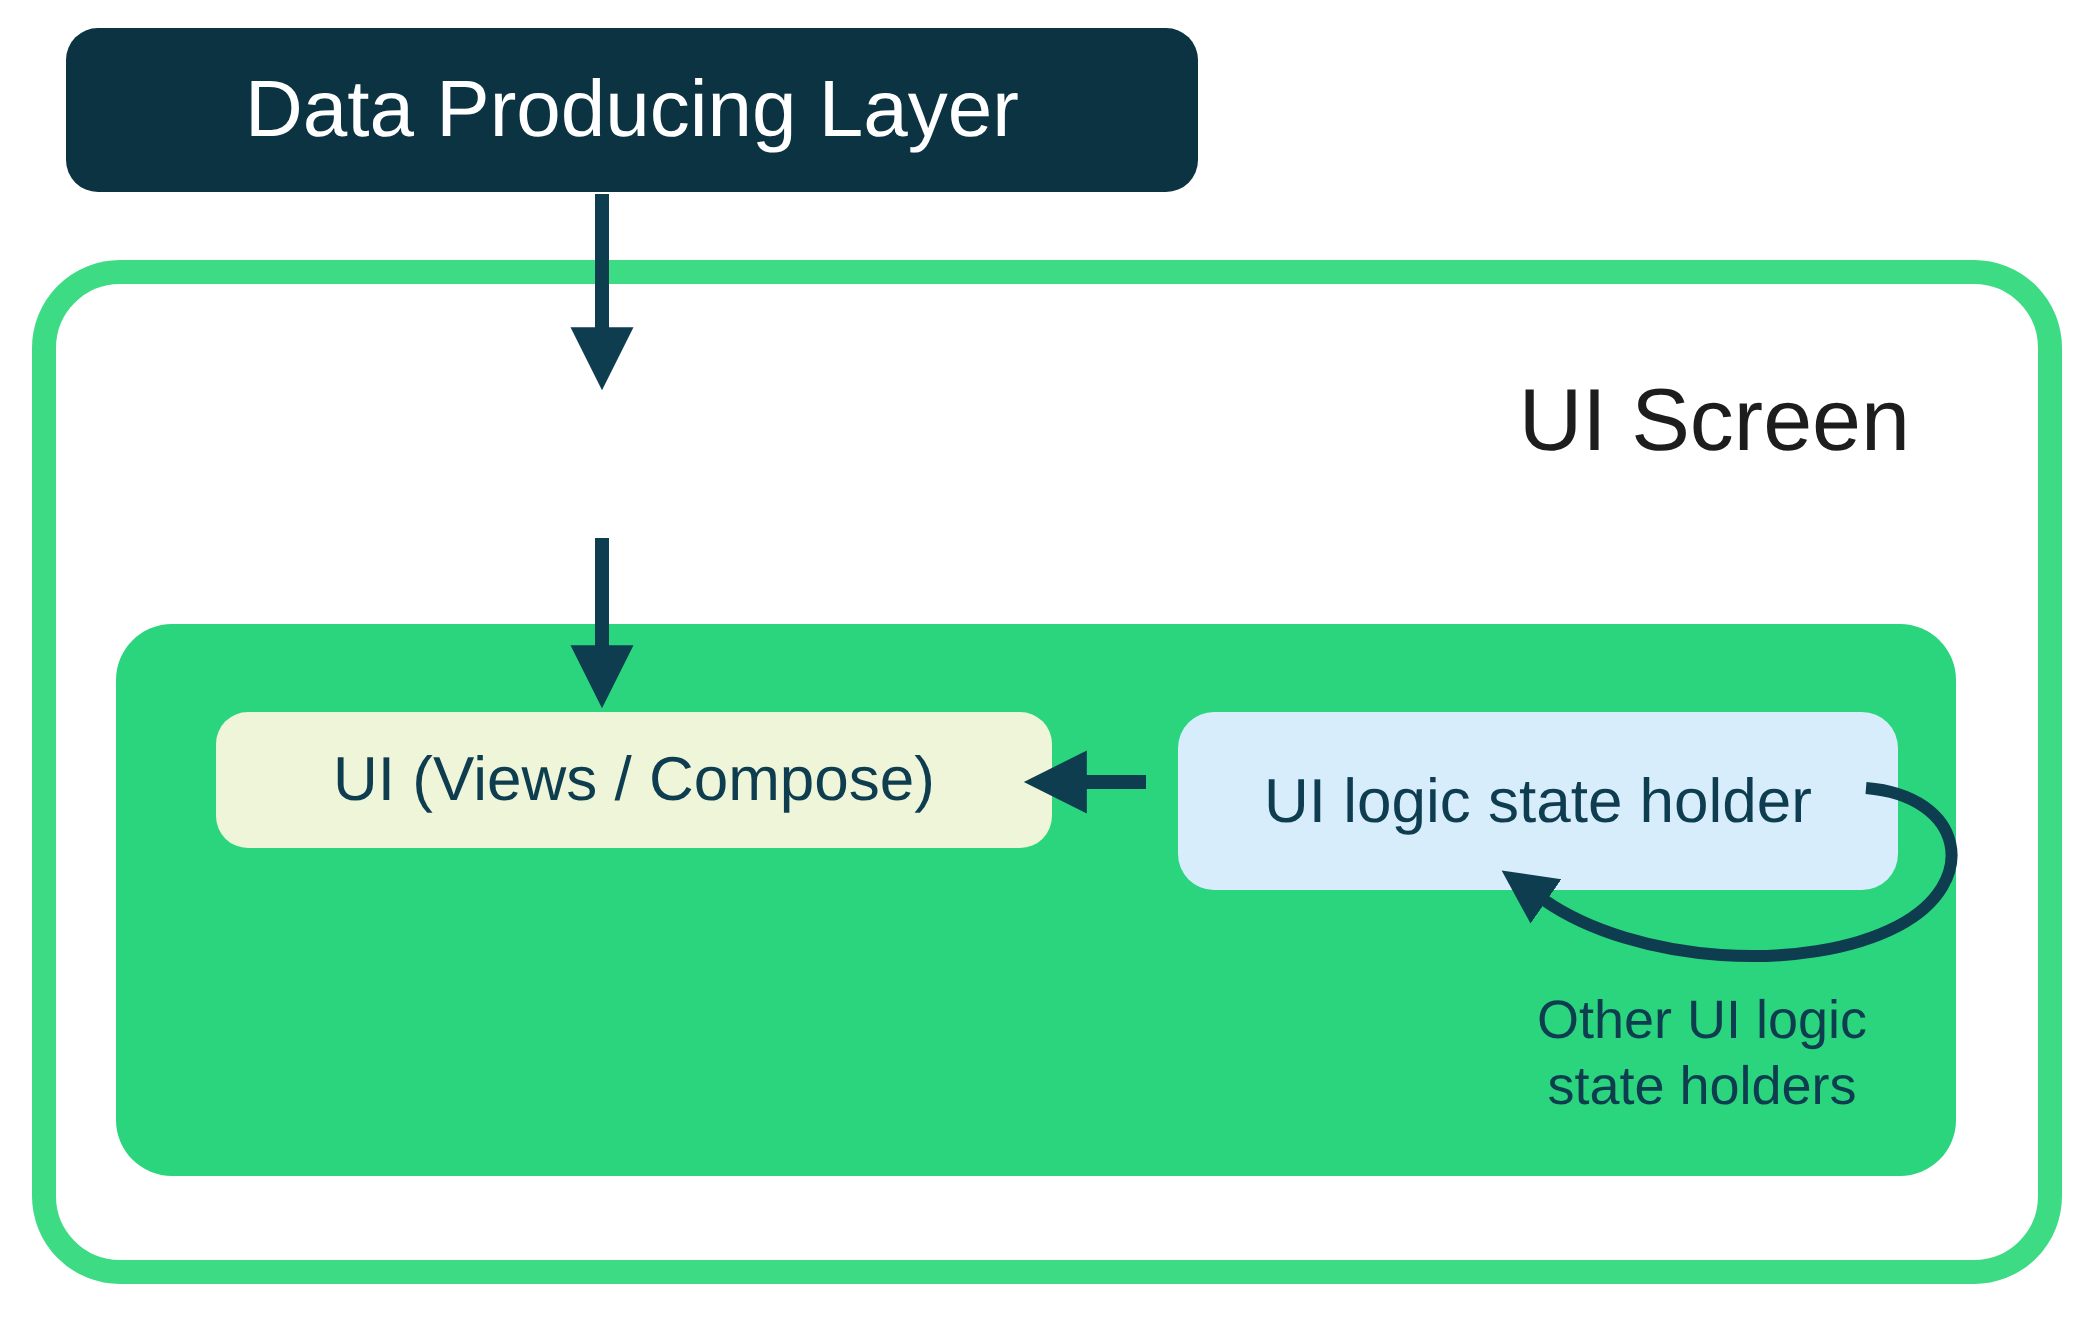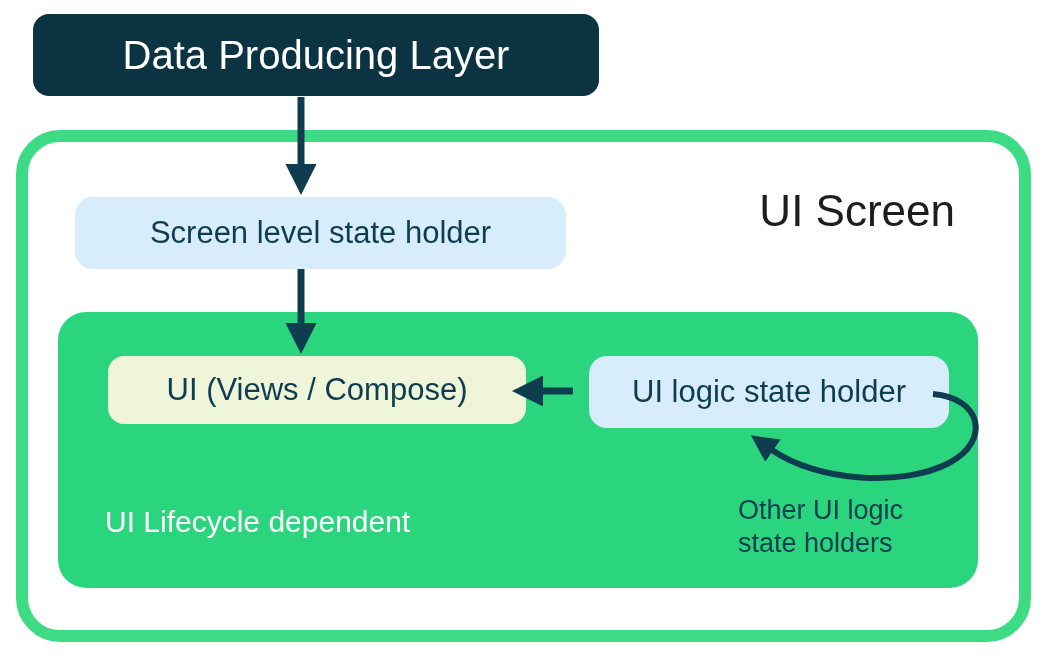--- a/index.html
+++ b/index.html
@@ -62,30 +62,31 @@
     background:var(--green-fill,#2bd57e);
     border-radius:28px;
   }
   .yellow-box{
     left:92px;top:356px;width:418px;height:68px;
     background:var(--pale-yellow,#eef5d9);
     border-radius:16px;
     color:var(--ink,#0e3d50);
     font-size:31px;
   }
-  .ui-logic-holder{left:573px;top:356px;width:360px;height:72px;}
+  .ui-logic-holder{left:573px;top:356px;width:360px;height:89px;}
   .lifecycle-caption{
     position:absolute;
     left:105px;top:505px;
     color:#ffffff;font-size:30px;
     white-space:nowrap;
   }
   .other-holders-caption{
     position:absolute;
     left:738px;top:494px;width:226px;
+    text-align:center;
     color:var(--ink,#0e3d50);
     font-size:27px;line-height:1.24;
   }
   #arrows{
     position:absolute;left:0;top:0;width:1046px;height:663px;
     pointer-events:none;
   }
   #arrows .shaft{
     stroke:var(--ink,#0e3d50);
     stroke-width:7;
@@ -106,35 +107,31 @@
   <div class="node dark-box">
     <span>Data Producing Layer</span>
   </div>
 
   <div class="outer-box"></div>
 
   <div class="ui-layer-title">
     <span>UI Screen</span>
   </div>
 
-  <div class="node blue-box screen-holder">
-    <span>Screen level state holder</span>
-  </div>
 
   <div class="inner-green"></div>
 
   <div class="node yellow-box">
     <span>UI (Views / Compose)</span>
   </div>
 
   <div class="node blue-box ui-logic-holder">
     <span>UI logic state holder</span>
   </div>
 
-  <div class="lifecycle-caption">UI Lifecycle dependent</div>
 
   <div class="other-holders-caption">
     <div>Other UI logic</div>
     <div>state holders</div>
   </div>
 
   <svg id="arrows" width="1046" height="663" viewBox="0 0 1046 663" xmlns="http://www.w3.org/2000/svg">
     <defs>
       <marker id="ah" markerWidth="5" markerHeight="5" refX="0.2" refY="2.25" orient="auto">
         <path class="head" d="M0,0 L4.5,2.25 L0,4.5 Z"></path>

